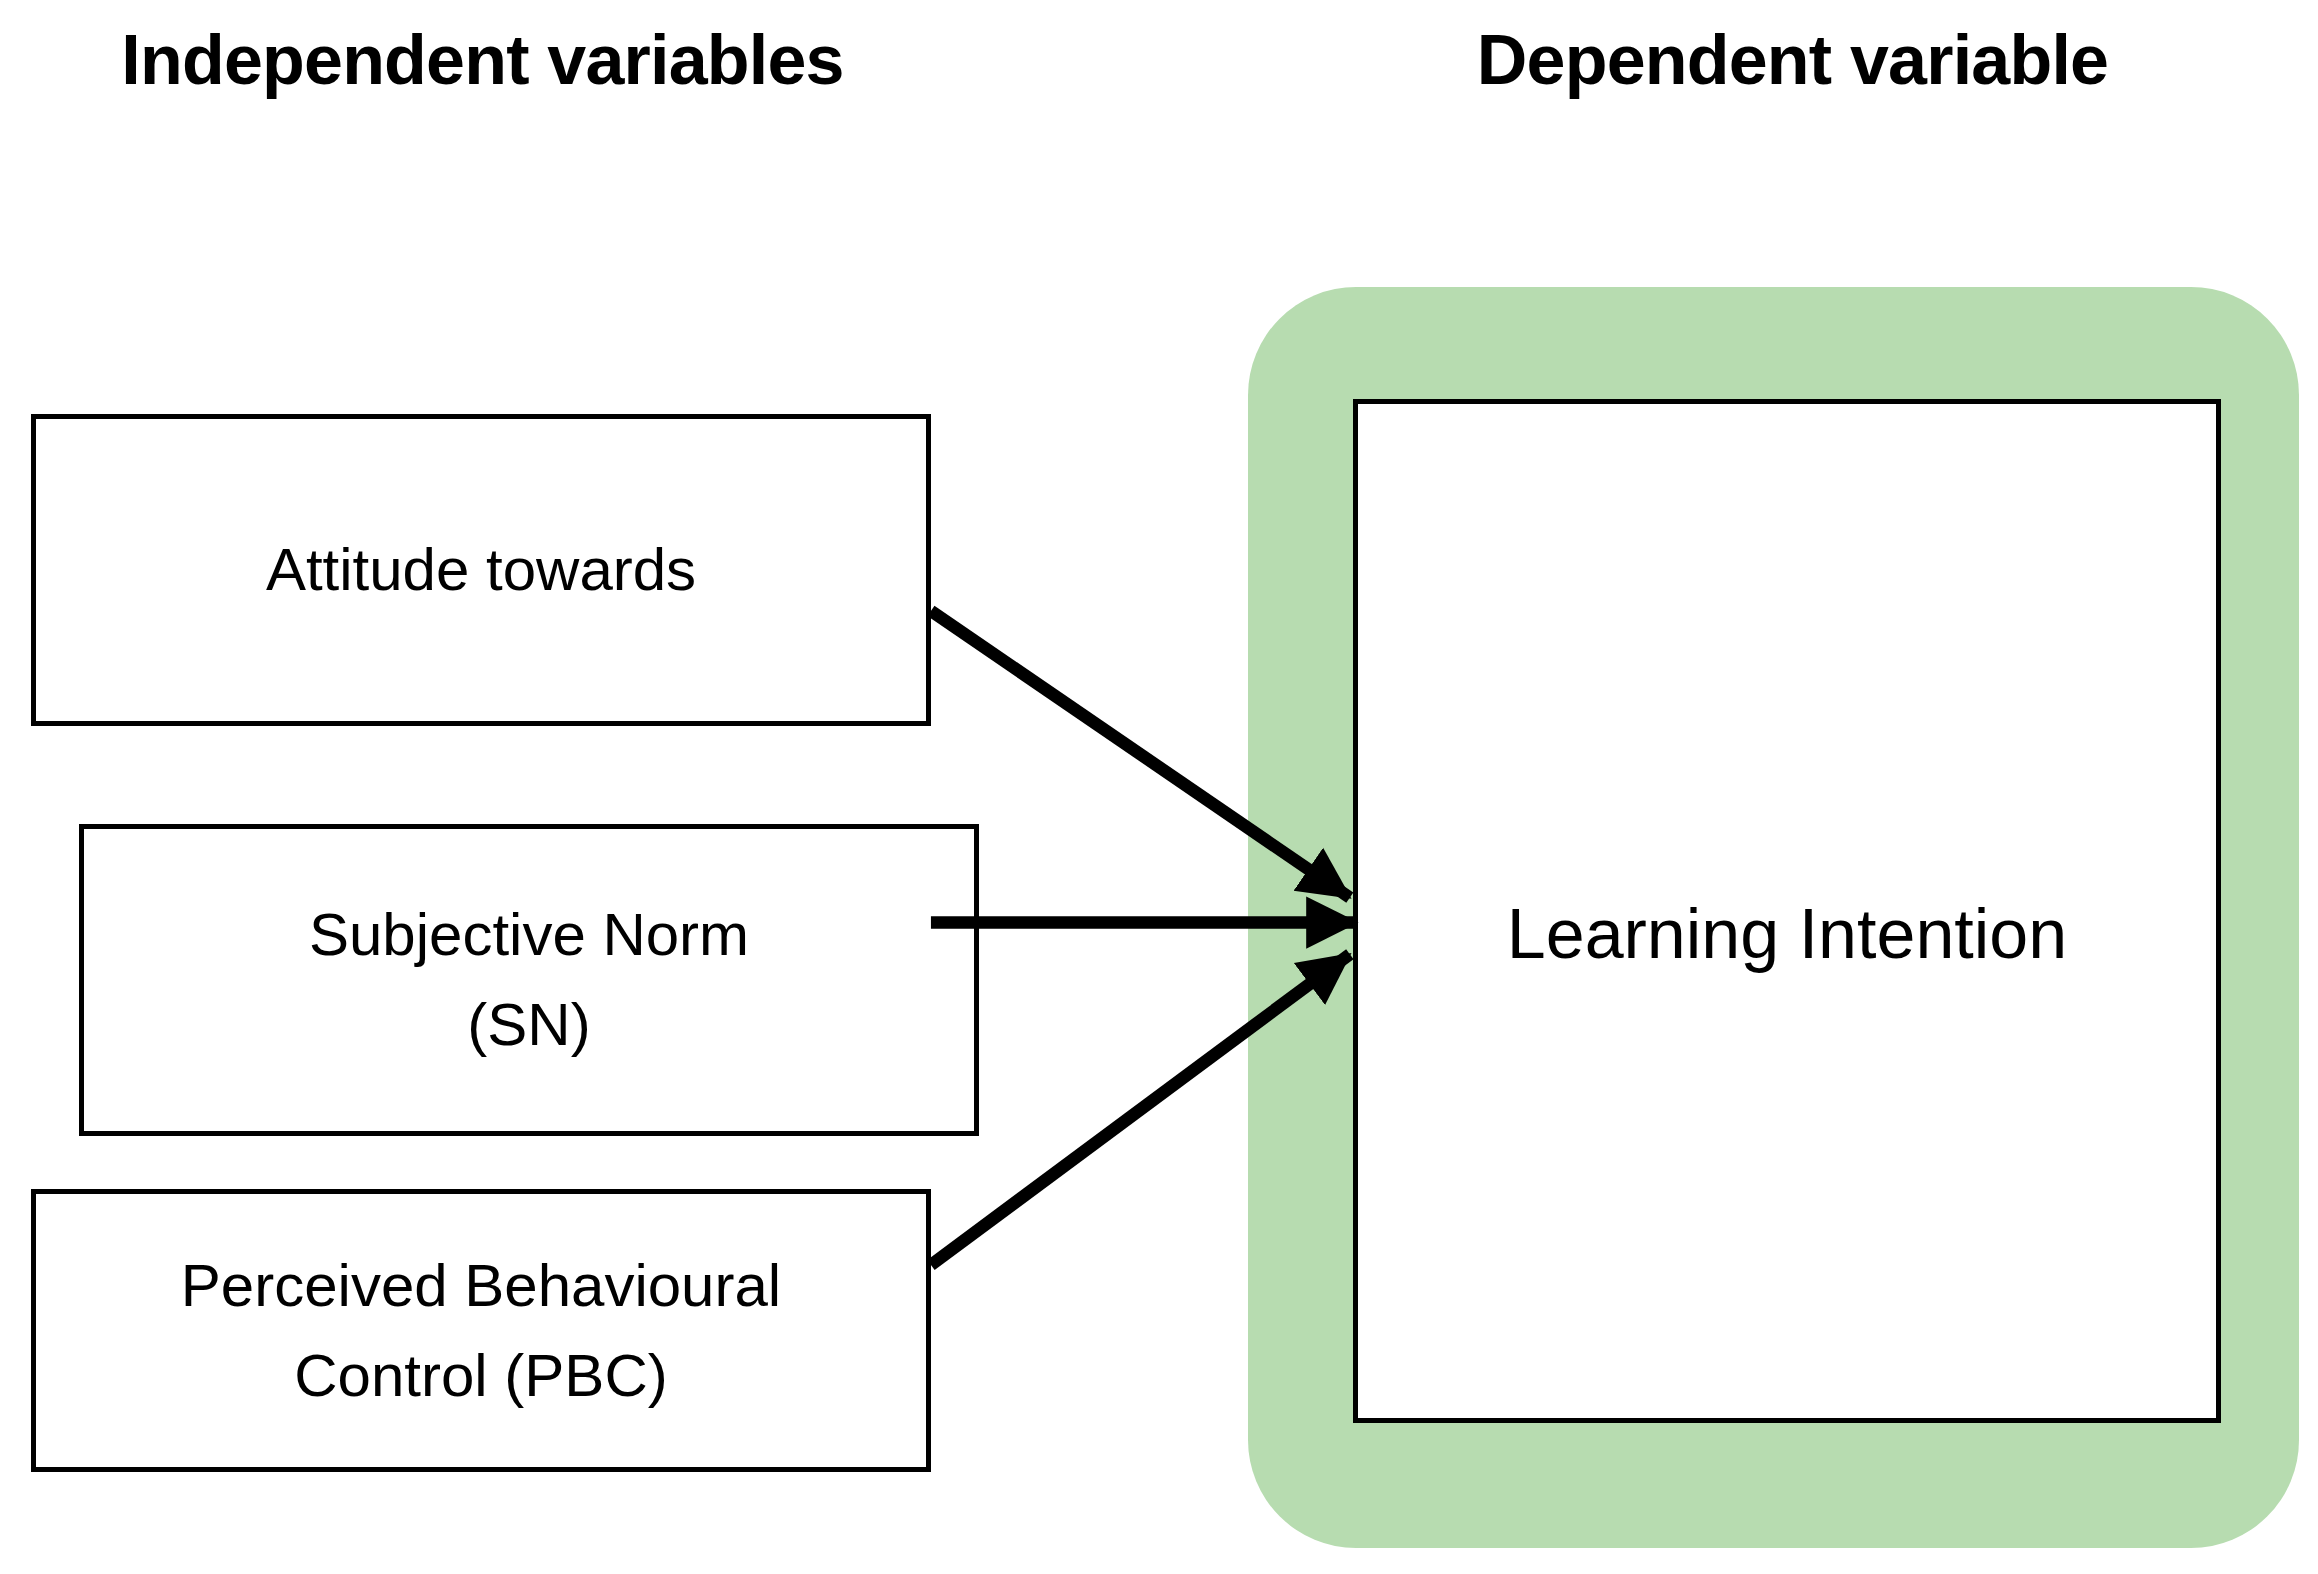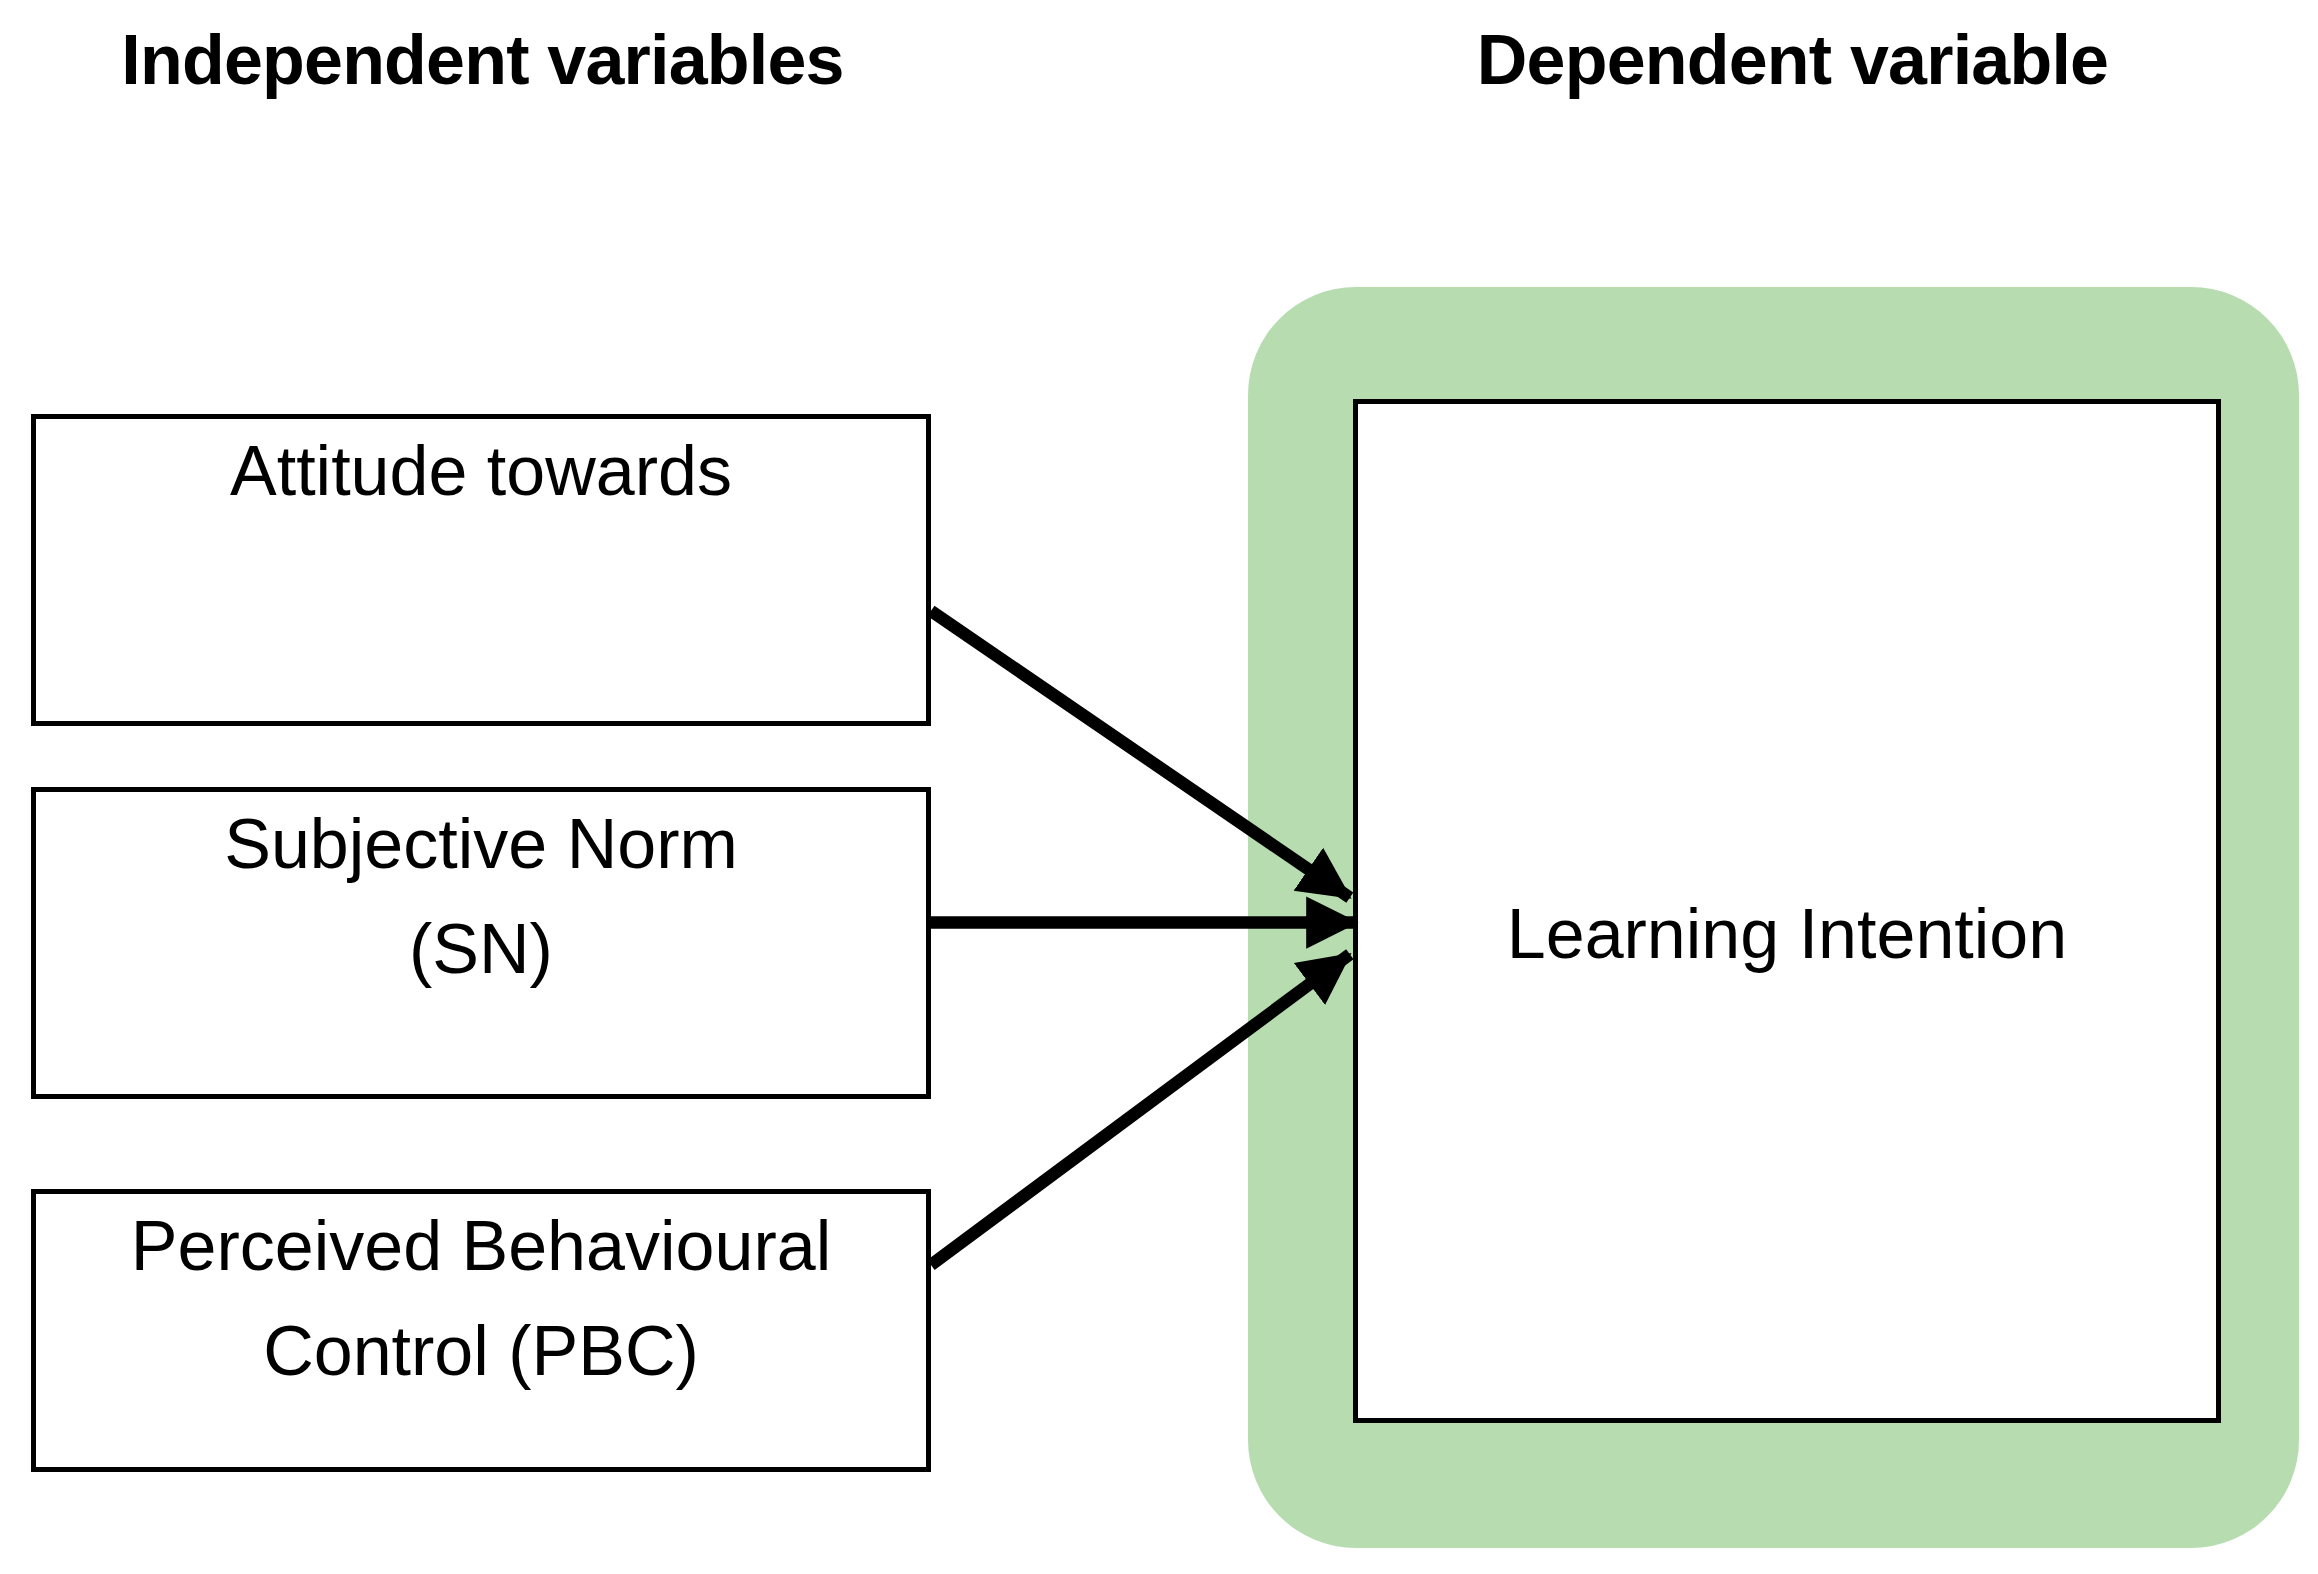--- a/index.html
+++ b/index.html
@@ -34,27 +34,27 @@
     width:1051px;height:1261px;
     background:var(--c-highlight);
     border-radius:108px;
   }
   .var-box{
     position:absolute;
     left:31px;width:900px;
     border:5px solid var(--c-border);
     background:var(--c-bg);
     display:flex;flex-direction:column;
-    align-items:center;justify-content:flex-start;
+    align-items:center;justify-content:center;
     text-align:center;
-    font-size:70px;line-height:1.5;
+    font-size:60px;line-height:1.5;
     color:var(--c-text);
   }
   .box-at{top:414px;height:312px;}
-  .box-sn{top:787px;height:312px;}
+  .box-sn{top:824px;height:312px;margin-left:48px;}
   .box-pbc{top:1189px;height:283px;}
   .box-li{
     position:absolute;
     left:1353px;top:399px;
     width:868px;height:1024px;
     border:5.8px solid var(--c-border);
     background:var(--c-bg);
     display:flex;flex-direction:column;
     align-items:center;justify-content:center;
     text-align:left;

